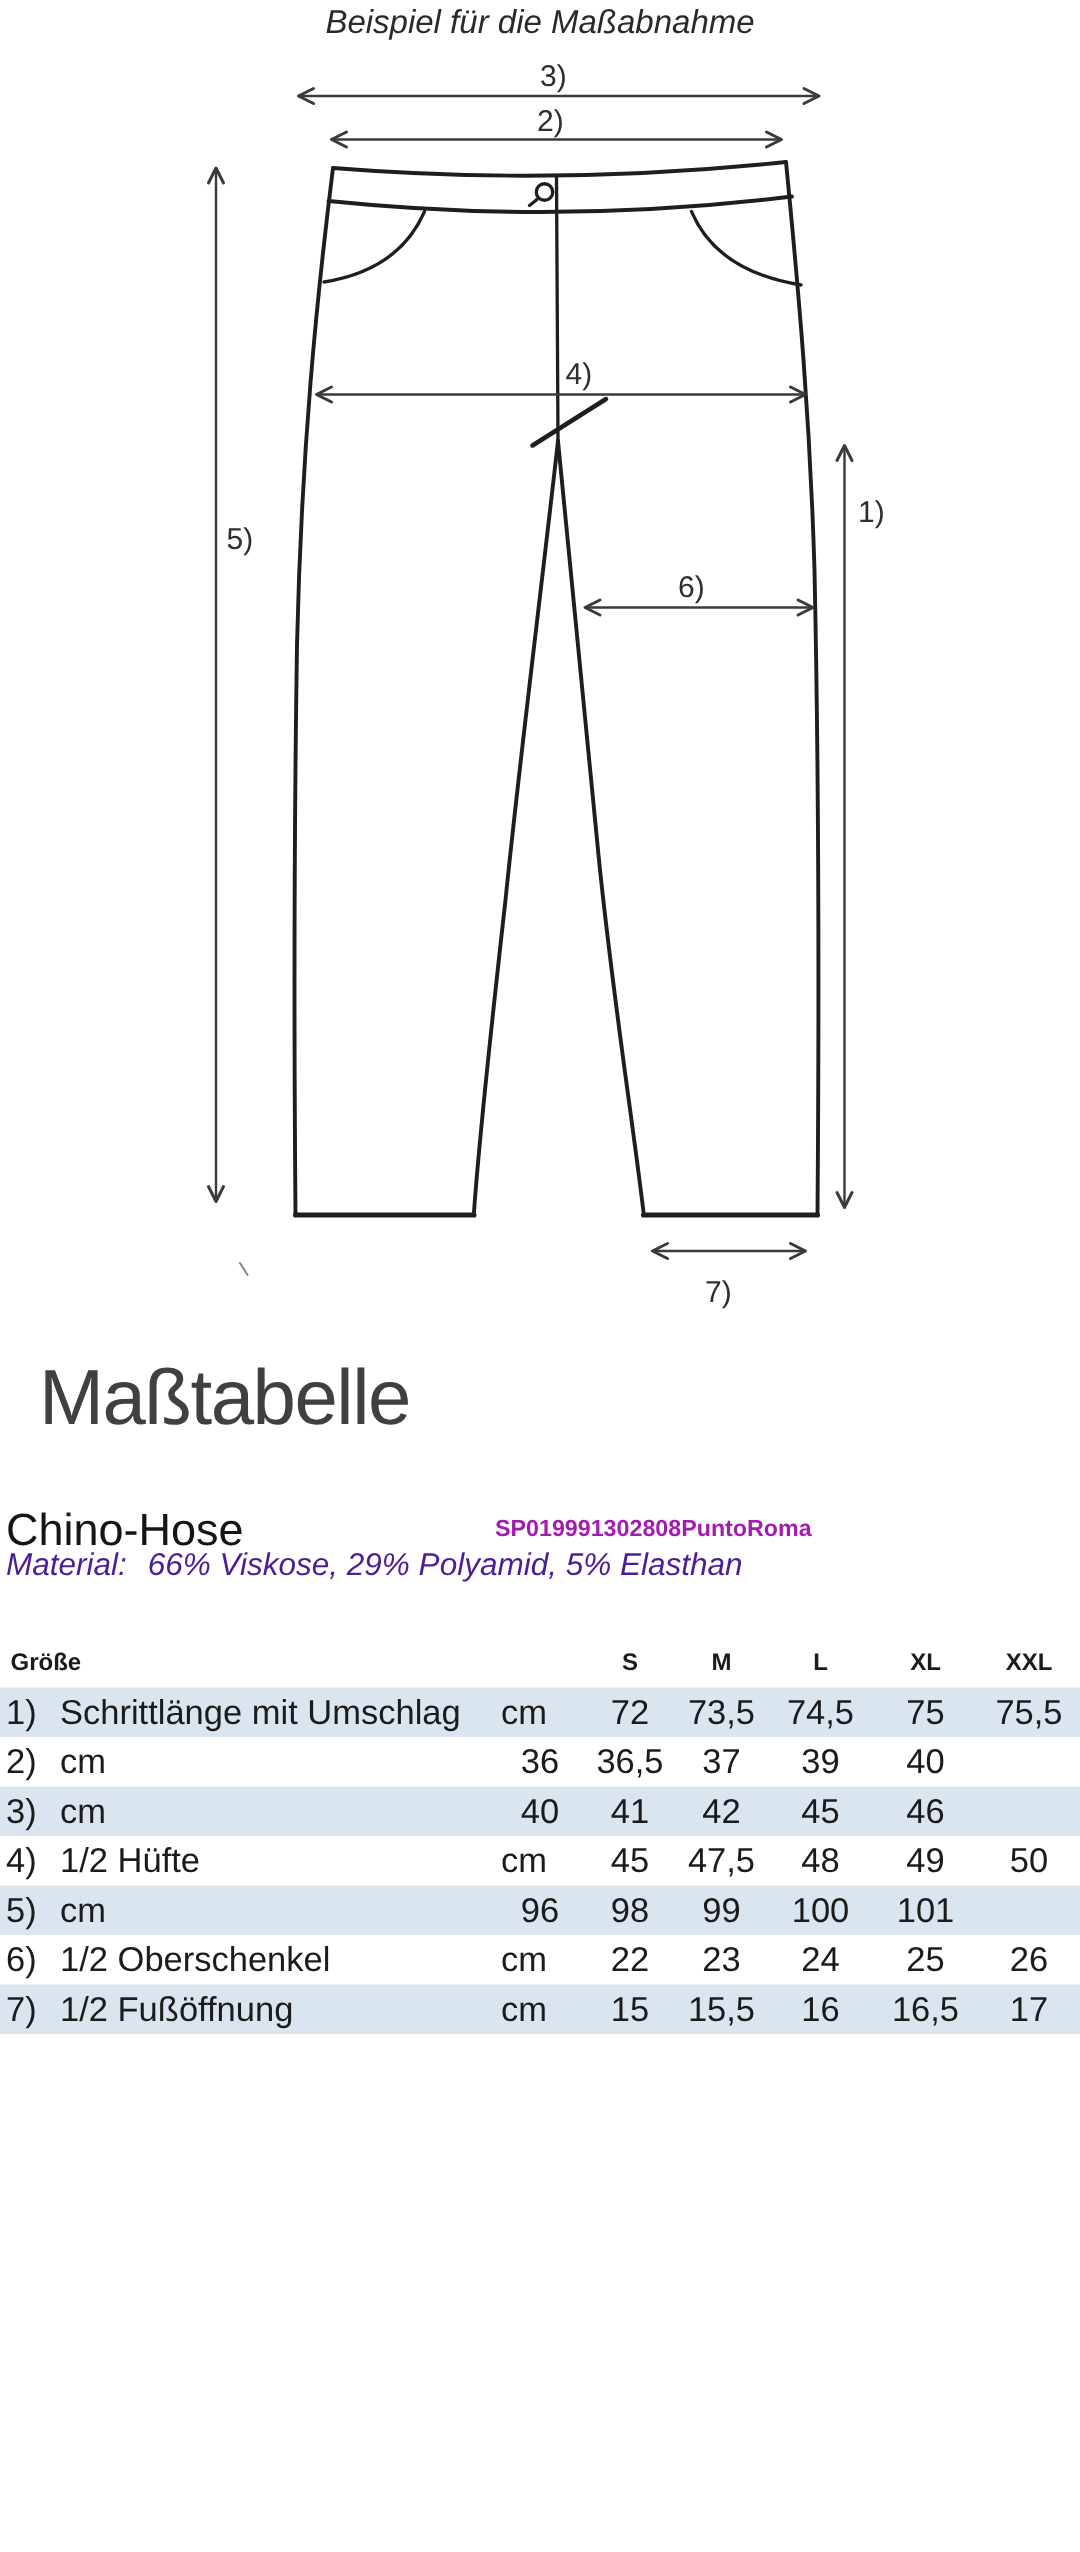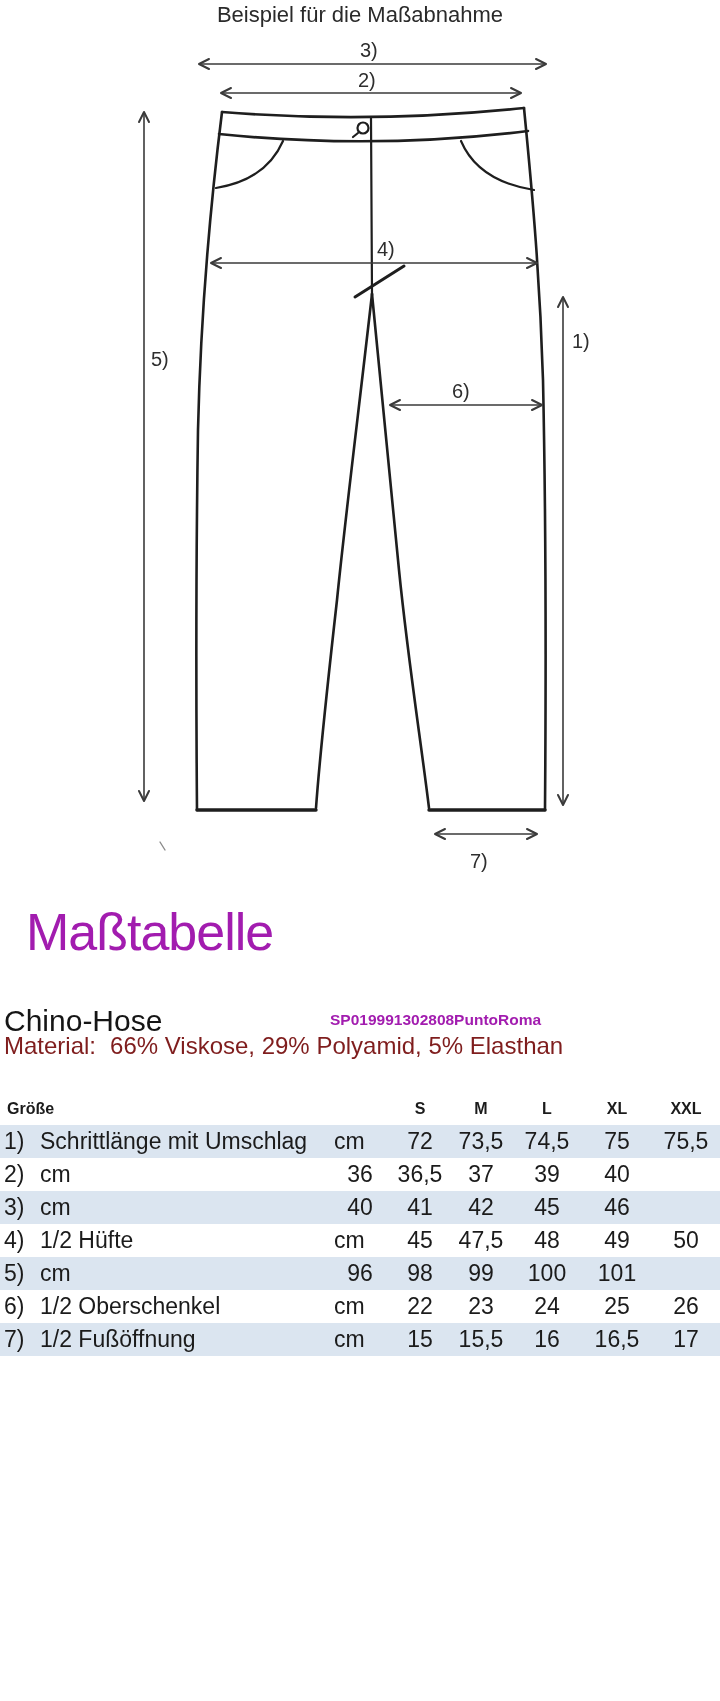--- a/index.html
+++ b/index.html
@@ -1,30 +1,30 @@
 <!DOCTYPE html>
 <html><head>
 <meta charset="utf-8">
 <style>
   html,body{margin:0;padding:0;background:#fff;}
   body{font-family:"Liberation Sans",sans-serif;color:#1b1b1b;}
   .page{position:relative;width:720px;height:1701px;background:#ffffff;overflow:hidden;}
 
   .draw-title{position:absolute;top:2px;left:0;width:720px;text-align:center;
-    font-size:22px;color:#2a2a2a;}
+    font-size:22px;color:#2a2a2a;font-style:italic;}
 
   .diagram{position:absolute;top:0;left:0;}
 
   .big-heading{position:absolute;top:906px;left:26px;font-size:52px;letter-spacing:-1px;
-    color:#a21caf;line-height:1;}
+    color:#404040;line-height:1;}
 
   .product-name{position:absolute;top:1004px;left:4px;font-size:30px;color:#151515;}
   .product-sku{position:absolute;top:1011px;left:330px;font-size:15.5px;font-weight:700;color:#a21caf;}
 
-  .material-line{position:absolute;top:1032px;left:4px;font-size:24px;color:#7f1d1d;}
+  .material-line{position:absolute;top:1032px;left:4px;font-size:21px;color:#4c1d95;font-style:italic;}
   .material-line .val{margin-left:14px;}
 
   .size-table{position:absolute;top:1092px;left:0;width:720px;font-size:23px;}
   .trow{display:grid;height:33px;line-height:33px;}
   .trow.head{grid-template-columns:390px 60px 62px 70px 70px 68px;font-weight:bold;font-size:16px;}
   .trow.data{grid-template-columns:36px 294px 60px 60px 62px 70px 70px 68px;}
   .trow.alt{background:#dbe5f0;}
   .c{white-space:nowrap;overflow:hidden;}
   .c.l{text-align:left;padding-left:4px;}
   .c.l7{text-align:left;padding-left:7px;}

